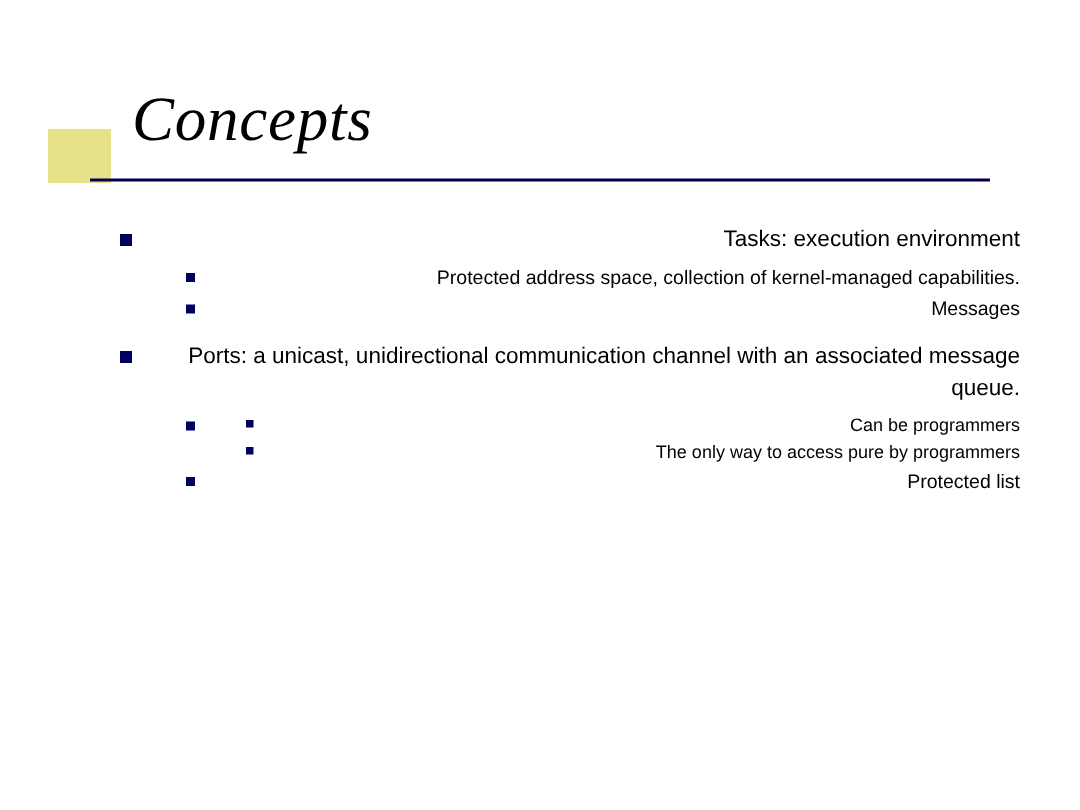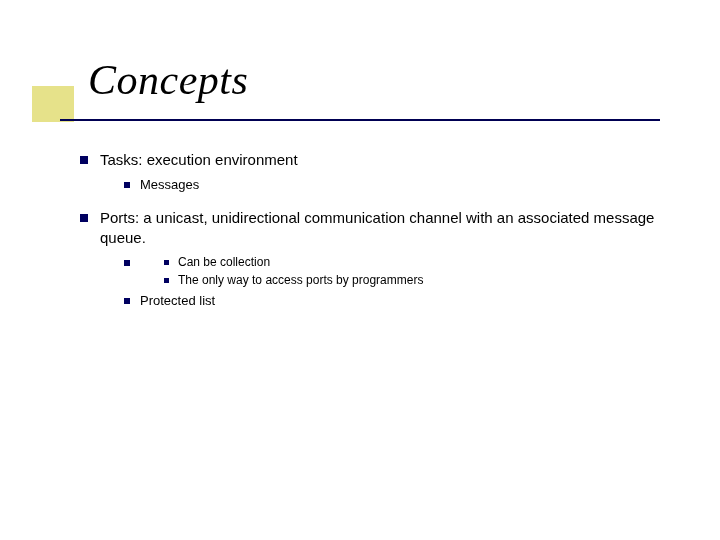--- a/index.html
+++ b/index.html
@@ -65,21 +65,21 @@
   li::before {
     content: "";
     position: absolute;
     left: 2px;
     top: 0.45em;
     width: 7px;
     height: 7px;
     background: #000060;
   }
   
-  .lvl1 > li { font-size: 15px; margin-bottom: 14px; }
+  .lvl1 > li { font-size: 15px; margin-bottom: 14px; text-align: right; }
   .lvl1 > li::before { width: 8px; height: 8px; left: 0; top: 0.4em; }
   .lvl2 { margin-top: 6px; margin-left: 22px; }
   .lvl2 > li { font-size: 13px; margin-bottom: 3px; padding-left: 18px; }
   .lvl2 > li::before { width: 6px; height: 6px; }
   .lvl3 { margin-top: 4px; margin-left: 22px; }
   .lvl3 > li { font-size: 12px; margin-bottom: 2px; padding-left: 16px; }
   .lvl3 > li::before { width: 5px; height: 5px; }
 </style>
 </head>
 <body>
@@ -87,30 +87,31 @@
 <div class="slide">
   <div class="accent"></div>
   <div class="title">Concepts</div>
   <div class="rule"></div>
 
   <div class="body">
     <ul class="lvl1">
       <li>
         <span>Tasks: execution environment</span>
         <ul class="lvl2">
+          <li><span>Protected address space, collection of kernel-managed capabilities.</span></li>
           <li><span>Messages</span></li>
         </ul>
       </li>
       <li>
         <span>Ports: a unicast, unidirectional communication channel with an associated message queue.</span>
         <ul class="lvl2">
           <li>
             <ul class="lvl3">
-              <li><span>Can be collection</span></li>
-              <li><span>The only way to access ports by programmers</span></li>
+              <li><span>Can be programmers</span></li>
+              <li><span>The only way to access pure by programmers</span></li>
             </ul>
           </li>
           <li>
             <span>Protected list</span>
           </li>
         </ul>
       </li>
     </ul>
   </div>
 </div>

